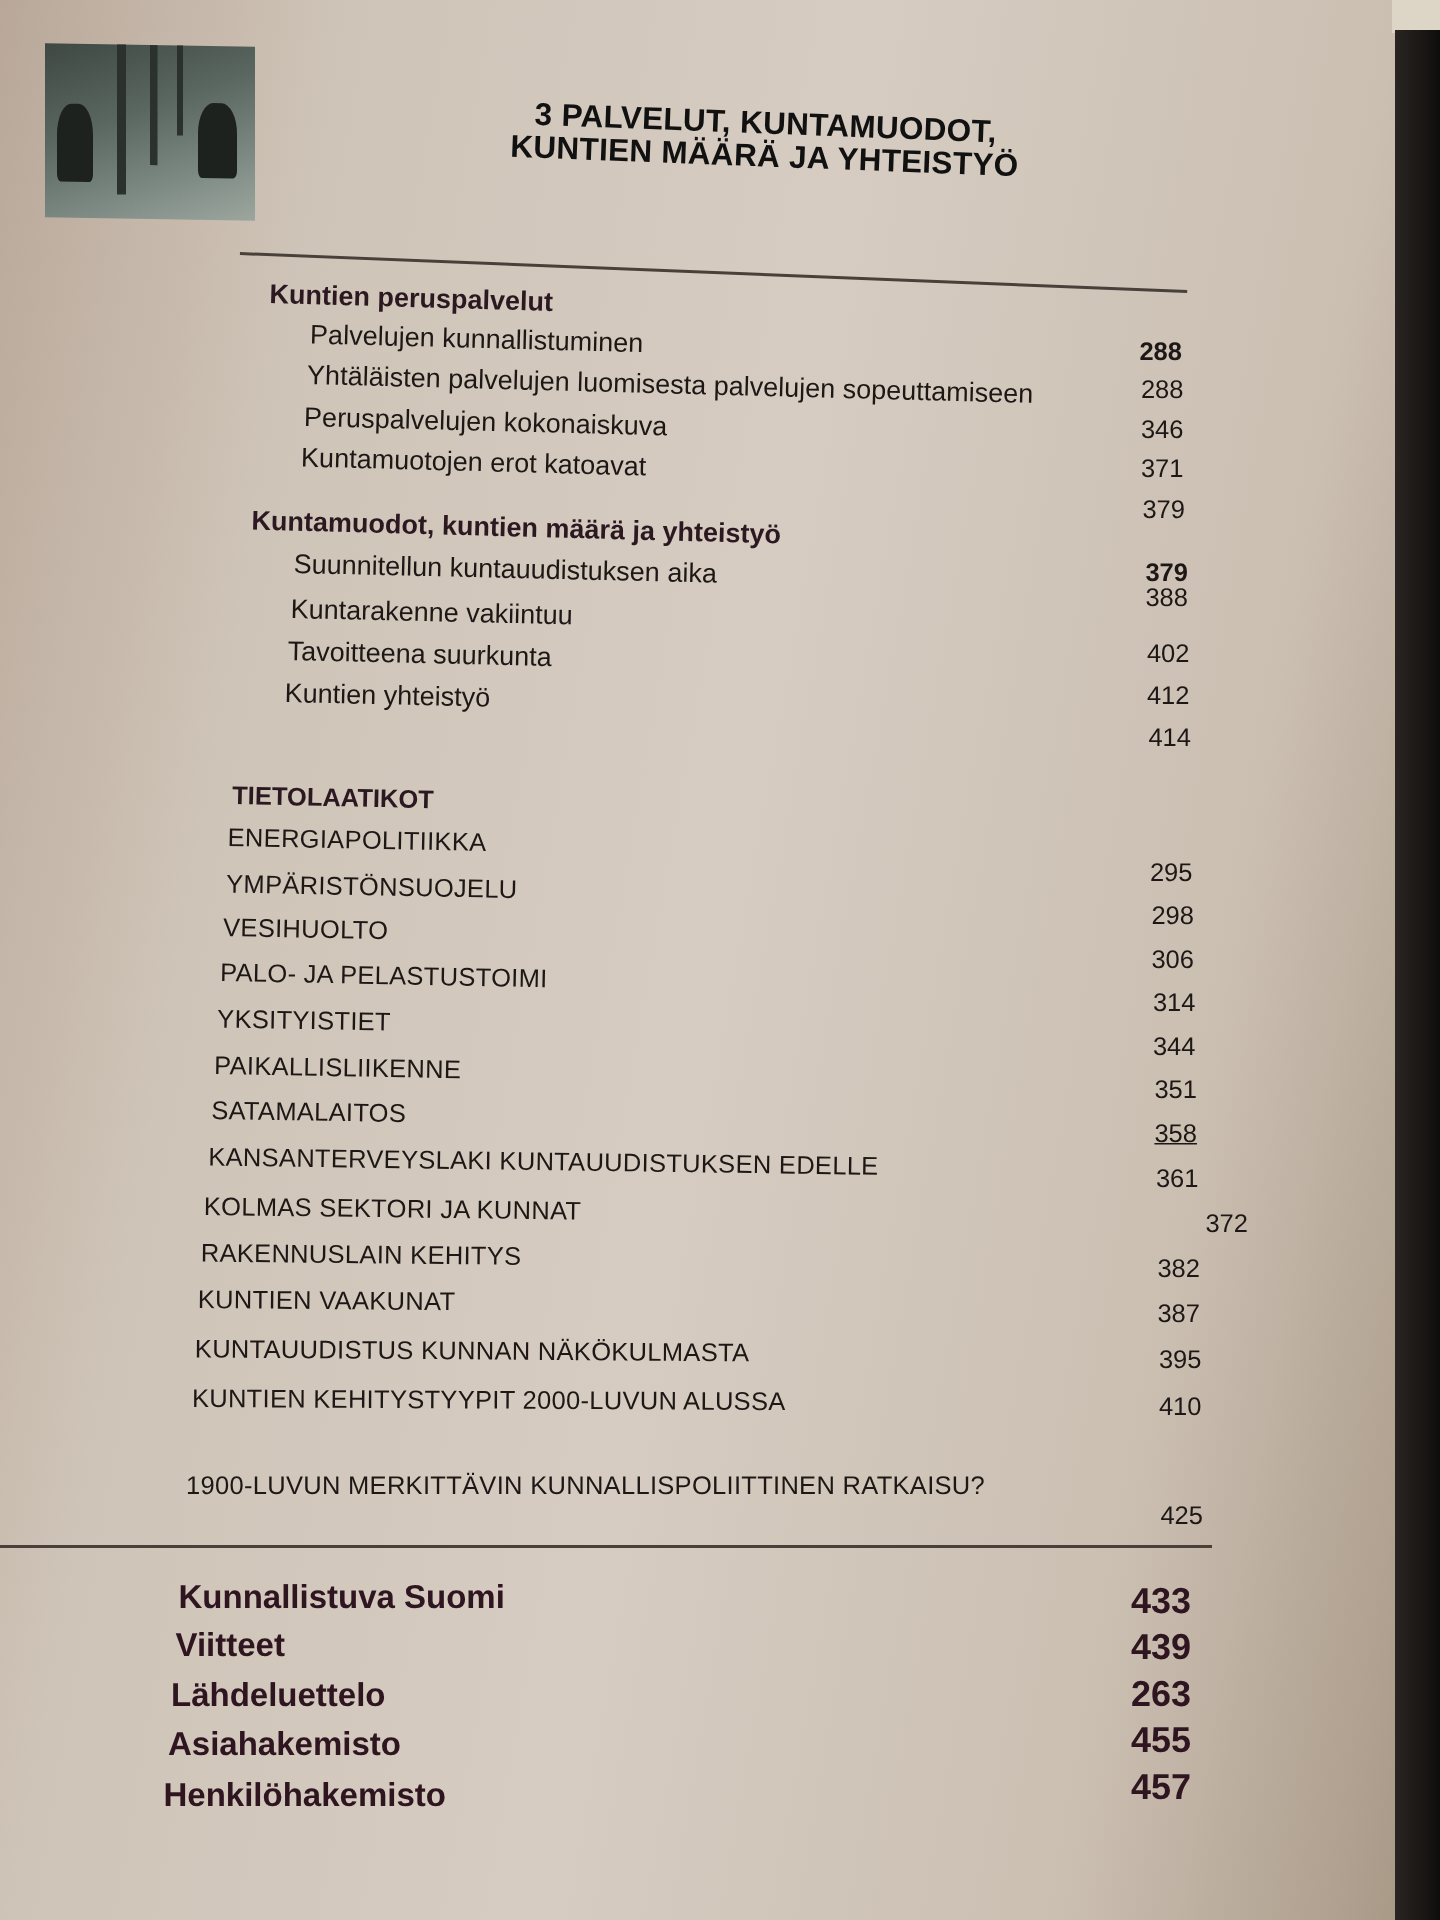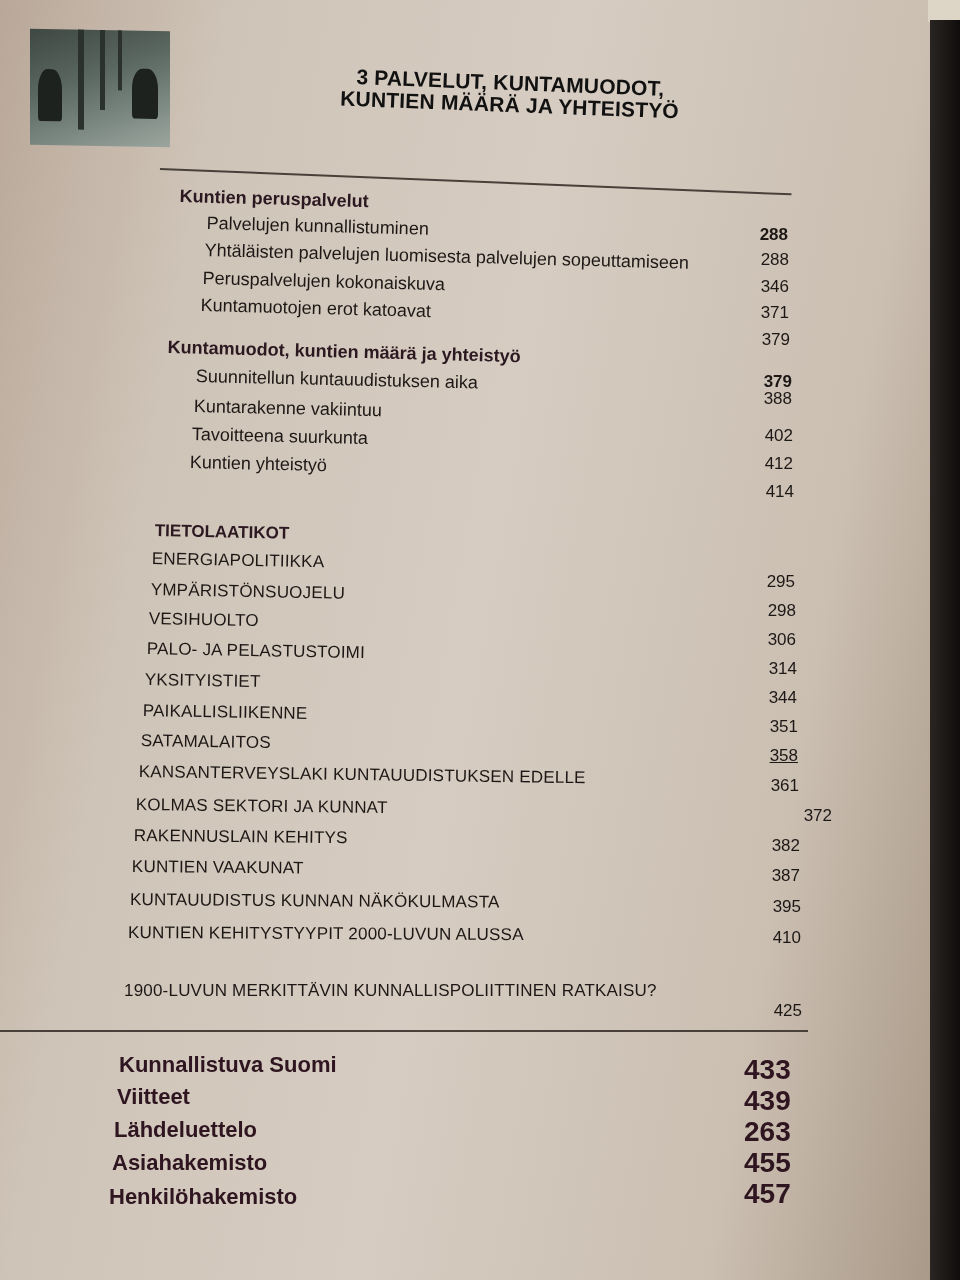--- a/index.html
+++ b/index.html
@@ -38,21 +38,21 @@
     position: absolute; left: 160px; top: 168px; width: 632px; height: 2px;
     background: #4a403a; transform: rotate(2.3deg); transform-origin: 0 0;
   }
   .block { position: absolute; color: #1c1614; }
   .sec-title { font-weight: bold; font-size: 18px; color: #2b1820; white-space: nowrap; }
   .entry { font-size: 18px; white-space: nowrap; color: #1d1816; }
   .caps { font-size: 17px; white-space: nowrap; color: #1d1816; letter-spacing: 0.2px; }
   .num { position: absolute; font-size: 17px; color: #1d1816; text-align: right; width: 60px; }
   .num.bold { font-weight: bold; }
   .main-entry { position: absolute; font-weight: bold; font-size: 22px; color: #2e1520; white-space: nowrap; }
-  .main-num { position: absolute; font-weight: bold; font-size: 28px; color: #2e1520; text-align: left; width: 60px; }
+  .main-num { position: absolute; font-weight: bold; font-size: 24px; color: #2e1520; text-align: center; width: 60px; }
   .rule-bottom {
     position: absolute; left: 0; top: 1030px; width: 808px; height: 2px; background: #4a403a;
   }
 </style>
 </head>
 <body>
 
 <div class="page">
 
   <div class="photo">

